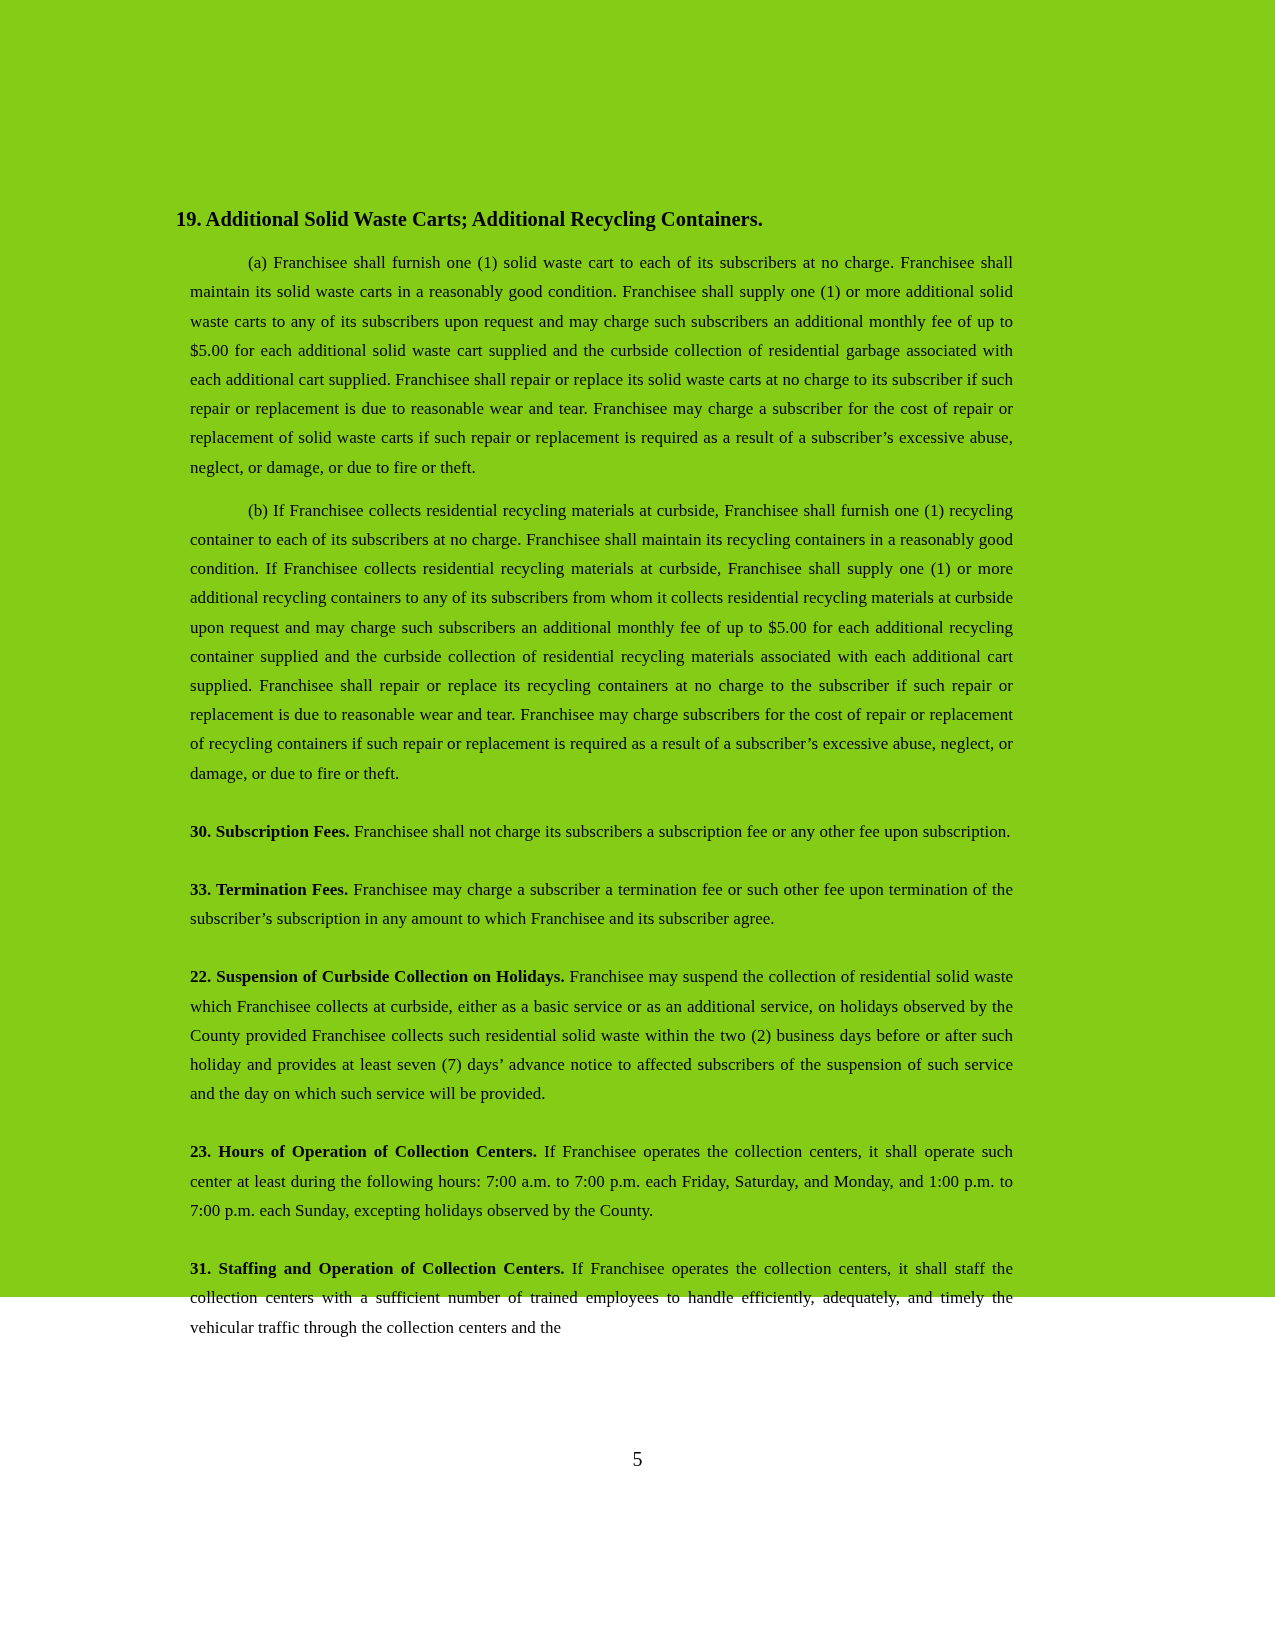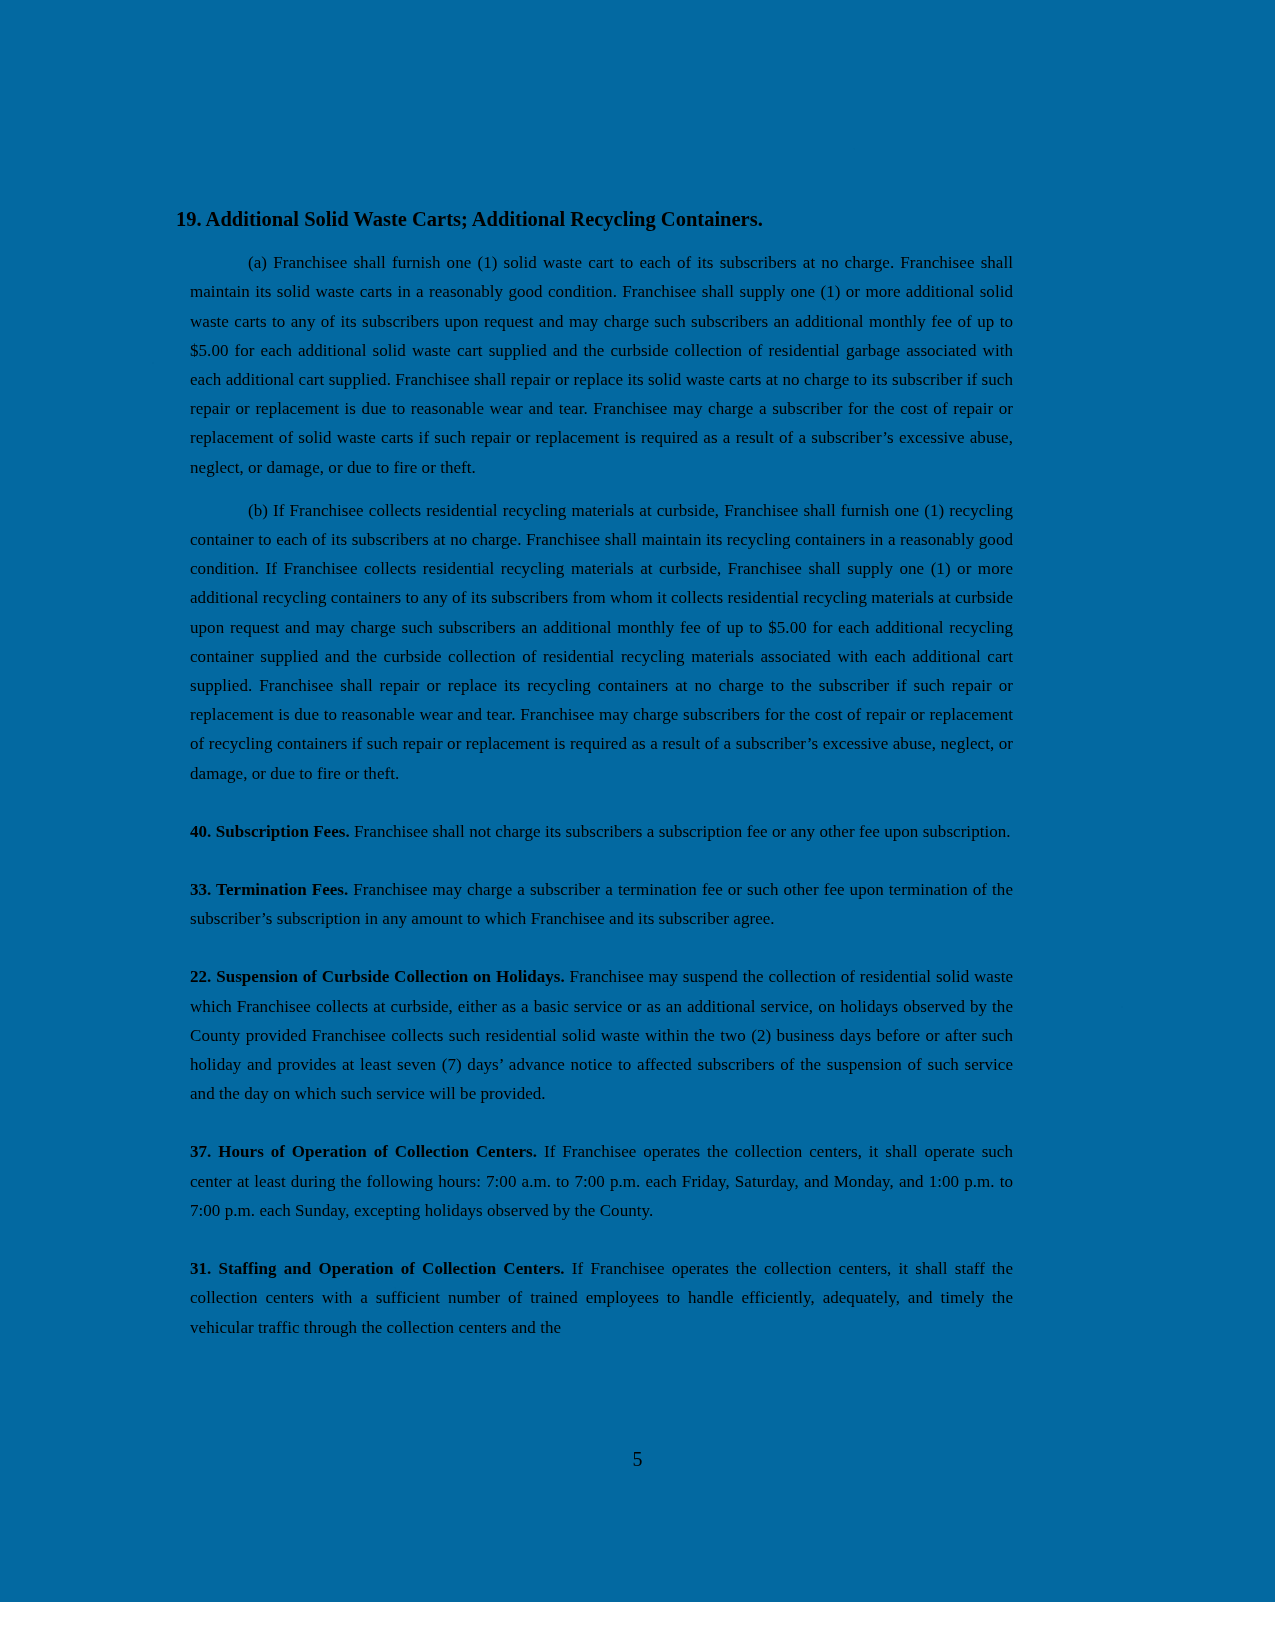--- a/index.html
+++ b/index.html
@@ -16,22 +16,22 @@
     color: #000000;
     overflow: hidden;
   }
 
   
   #page-sheet {
     position: absolute;
     left: 0;
     top: 0;
     width: 1275px;
-    height: 1602px;
-    background: #0369a1;
+    height: 1297px;
+    background: #84cc16;
   }
 
   
   #doc-body {
     position: absolute;
     left: 176px;
     top: 205px;
     width: 851px;
   }
 
@@ -101,33 +101,33 @@
 
   <div id="doc-body">
 
     <p class="heading-line">19.  Additional Solid Waste Carts; Additional Recycling Containers.</p>
 
     <p class="para indent-first">(a) Franchisee shall furnish one (1) solid waste cart to each of its subscribers at no charge. Franchisee shall maintain its solid waste carts in a reasonably good condition. Franchisee shall supply one (1) or more additional solid waste carts to any of its subscribers upon request and may charge such subscribers an additional monthly fee of up to $5.00 for each additional solid waste cart supplied and the curbside collection of residential garbage associated with each additional cart supplied. Franchisee shall repair or replace its solid waste carts at no charge to its subscriber if such repair or replacement is due to reasonable wear and tear. Franchisee may charge a subscriber for the cost of repair or replacement of solid waste carts if such repair or replacement is required as a result of a subscriber’s excessive abuse, neglect, or damage, or due to fire or theft.</p>
 
     <p class="para indent-first">(b) If Franchisee collects residential recycling materials at curbside, Franchisee shall furnish one (1) recycling container to each of its subscribers at no charge. Franchisee shall maintain its recycling containers in a reasonably good condition. If Franchisee collects residential recycling materials at curbside, Franchisee shall supply one (1) or more additional recycling containers to any of its subscribers from whom it collects residential recycling materials at curbside upon request and may charge such subscribers an additional monthly fee of up to $5.00 for each additional recycling container supplied and the curbside collection of residential recycling materials associated with each additional cart supplied. Franchisee shall repair or replace its recycling containers at no charge to the subscriber if such repair or replacement is due to reasonable wear and tear. Franchisee may charge subscribers for the cost of repair or replacement of recycling containers if such repair or replacement is required as a result of a subscriber’s excessive abuse, neglect, or damage, or due to fire or theft.</p>
 
     <p class="para gap-top">
-      <span class="section-heading">40. Subscription Fees.</span><span> Franchisee shall not charge its subscribers a subscription fee or any other fee upon subscription.</span>
+      <span class="section-heading">30. Subscription Fees.</span><span> Franchisee shall not charge its subscribers a subscription fee or any other fee upon subscription.</span>
     </p>
 
     <p class="para gap-top">
       <span class="section-heading">33. Termination Fees.</span><span> Franchisee may charge a subscriber a termination fee or such other fee upon termination of the subscriber’s subscription in any amount to which Franchisee and its subscriber agree.</span>
     </p>
 
     <p class="para gap-top">
       <span class="section-heading">22. Suspension of Curbside Collection on Holidays.</span><span> Franchisee may suspend the collection of residential solid waste which Franchisee collects at curbside, either as a basic service or as an additional service, on holidays observed by the County provided Franchisee collects such residential solid waste within the two (2) business days before or after such holiday and provides at least seven (7) days’ advance notice to affected subscribers of the suspension of such service and the day on which such service will be provided.</span>
     </p>
 
     <p class="para gap-top">
-      <span class="section-heading">37. Hours of Operation of Collection Centers.</span><span> If Franchisee operates the collection centers, it shall operate such center at least during the following hours: 7:00 a.m. to 7:00 p.m. each Friday, Saturday, and Monday, and 1:00 p.m. to 7:00 p.m. each Sunday, excepting holidays observed by the County.</span>
+      <span class="section-heading">23. Hours of Operation of Collection Centers.</span><span> If Franchisee operates the collection centers, it shall operate such center at least during the following hours: 7:00 a.m. to 7:00 p.m. each Friday, Saturday, and Monday, and 1:00 p.m. to 7:00 p.m. each Sunday, excepting holidays observed by the County.</span>
     </p>
 
     <p class="para gap-top">
       <span class="section-heading">31. Staffing and Operation of Collection Centers.</span><span> If Franchisee operates the collection centers, it shall staff the collection centers with a sufficient number of trained employees to handle efficiently, adequately, and timely the vehicular traffic through the collection centers and the</span>
     </p>
 
   </div>
 
   <div id="page-number">5</div>
 

